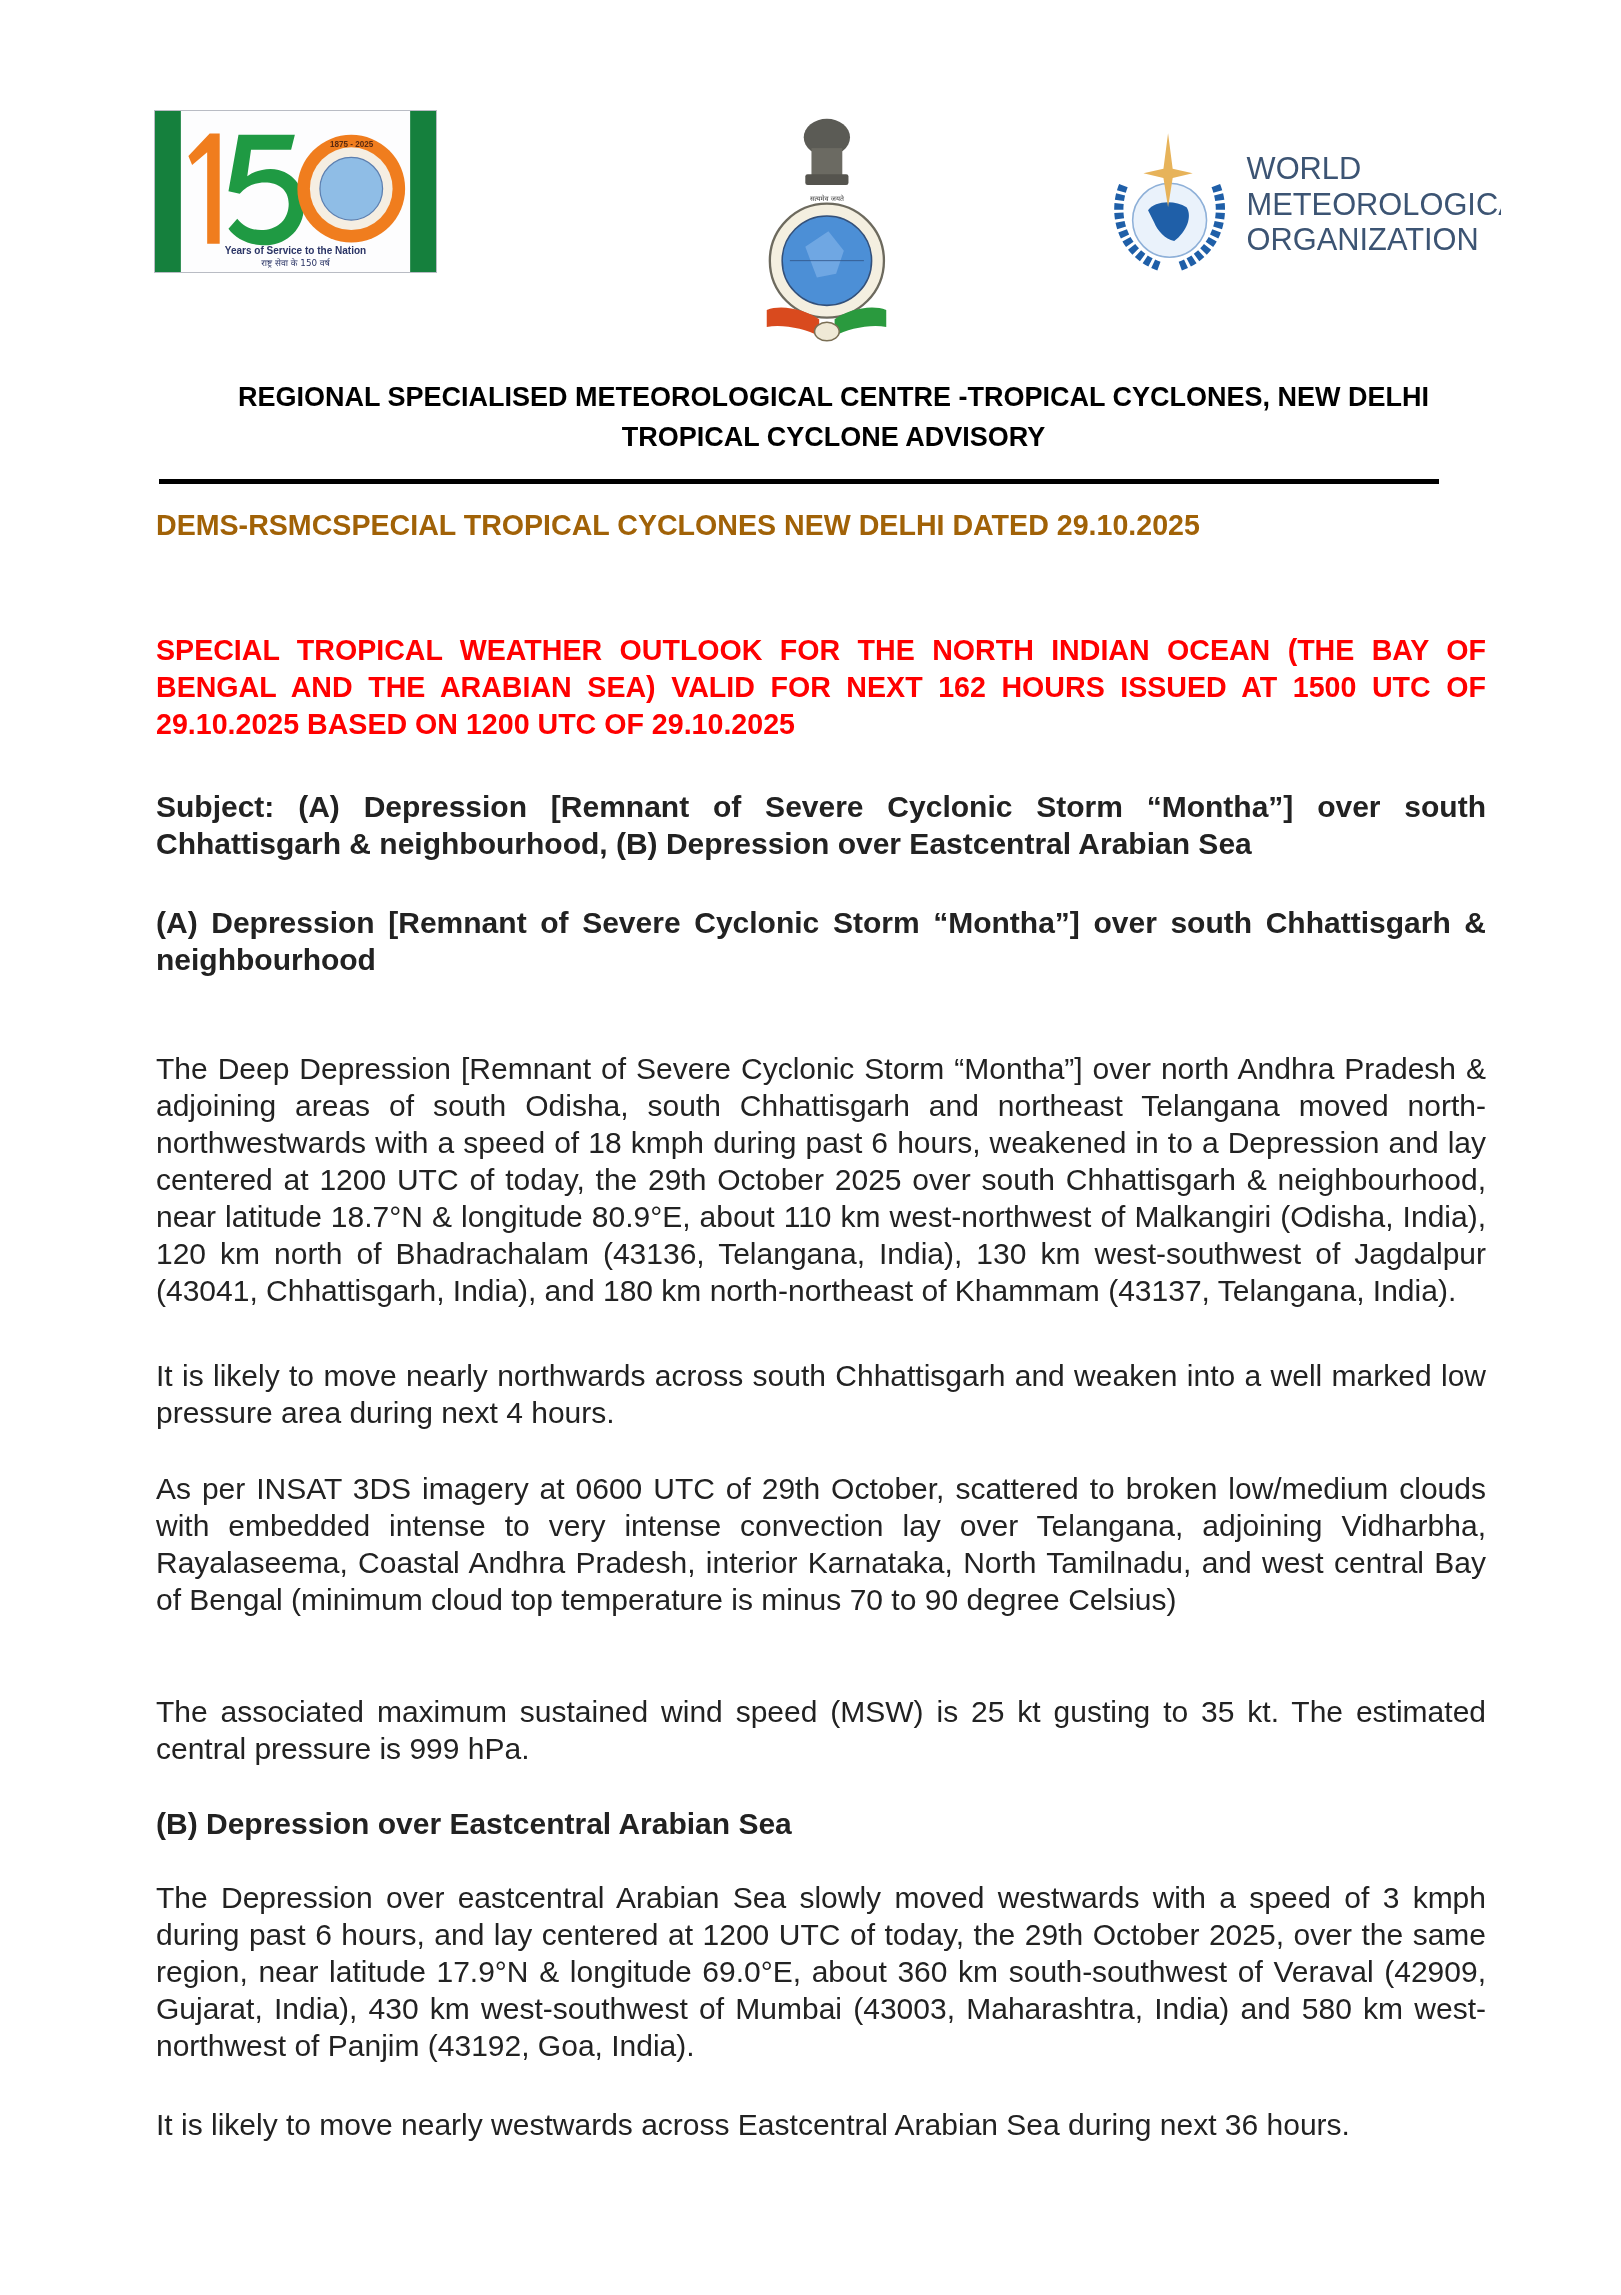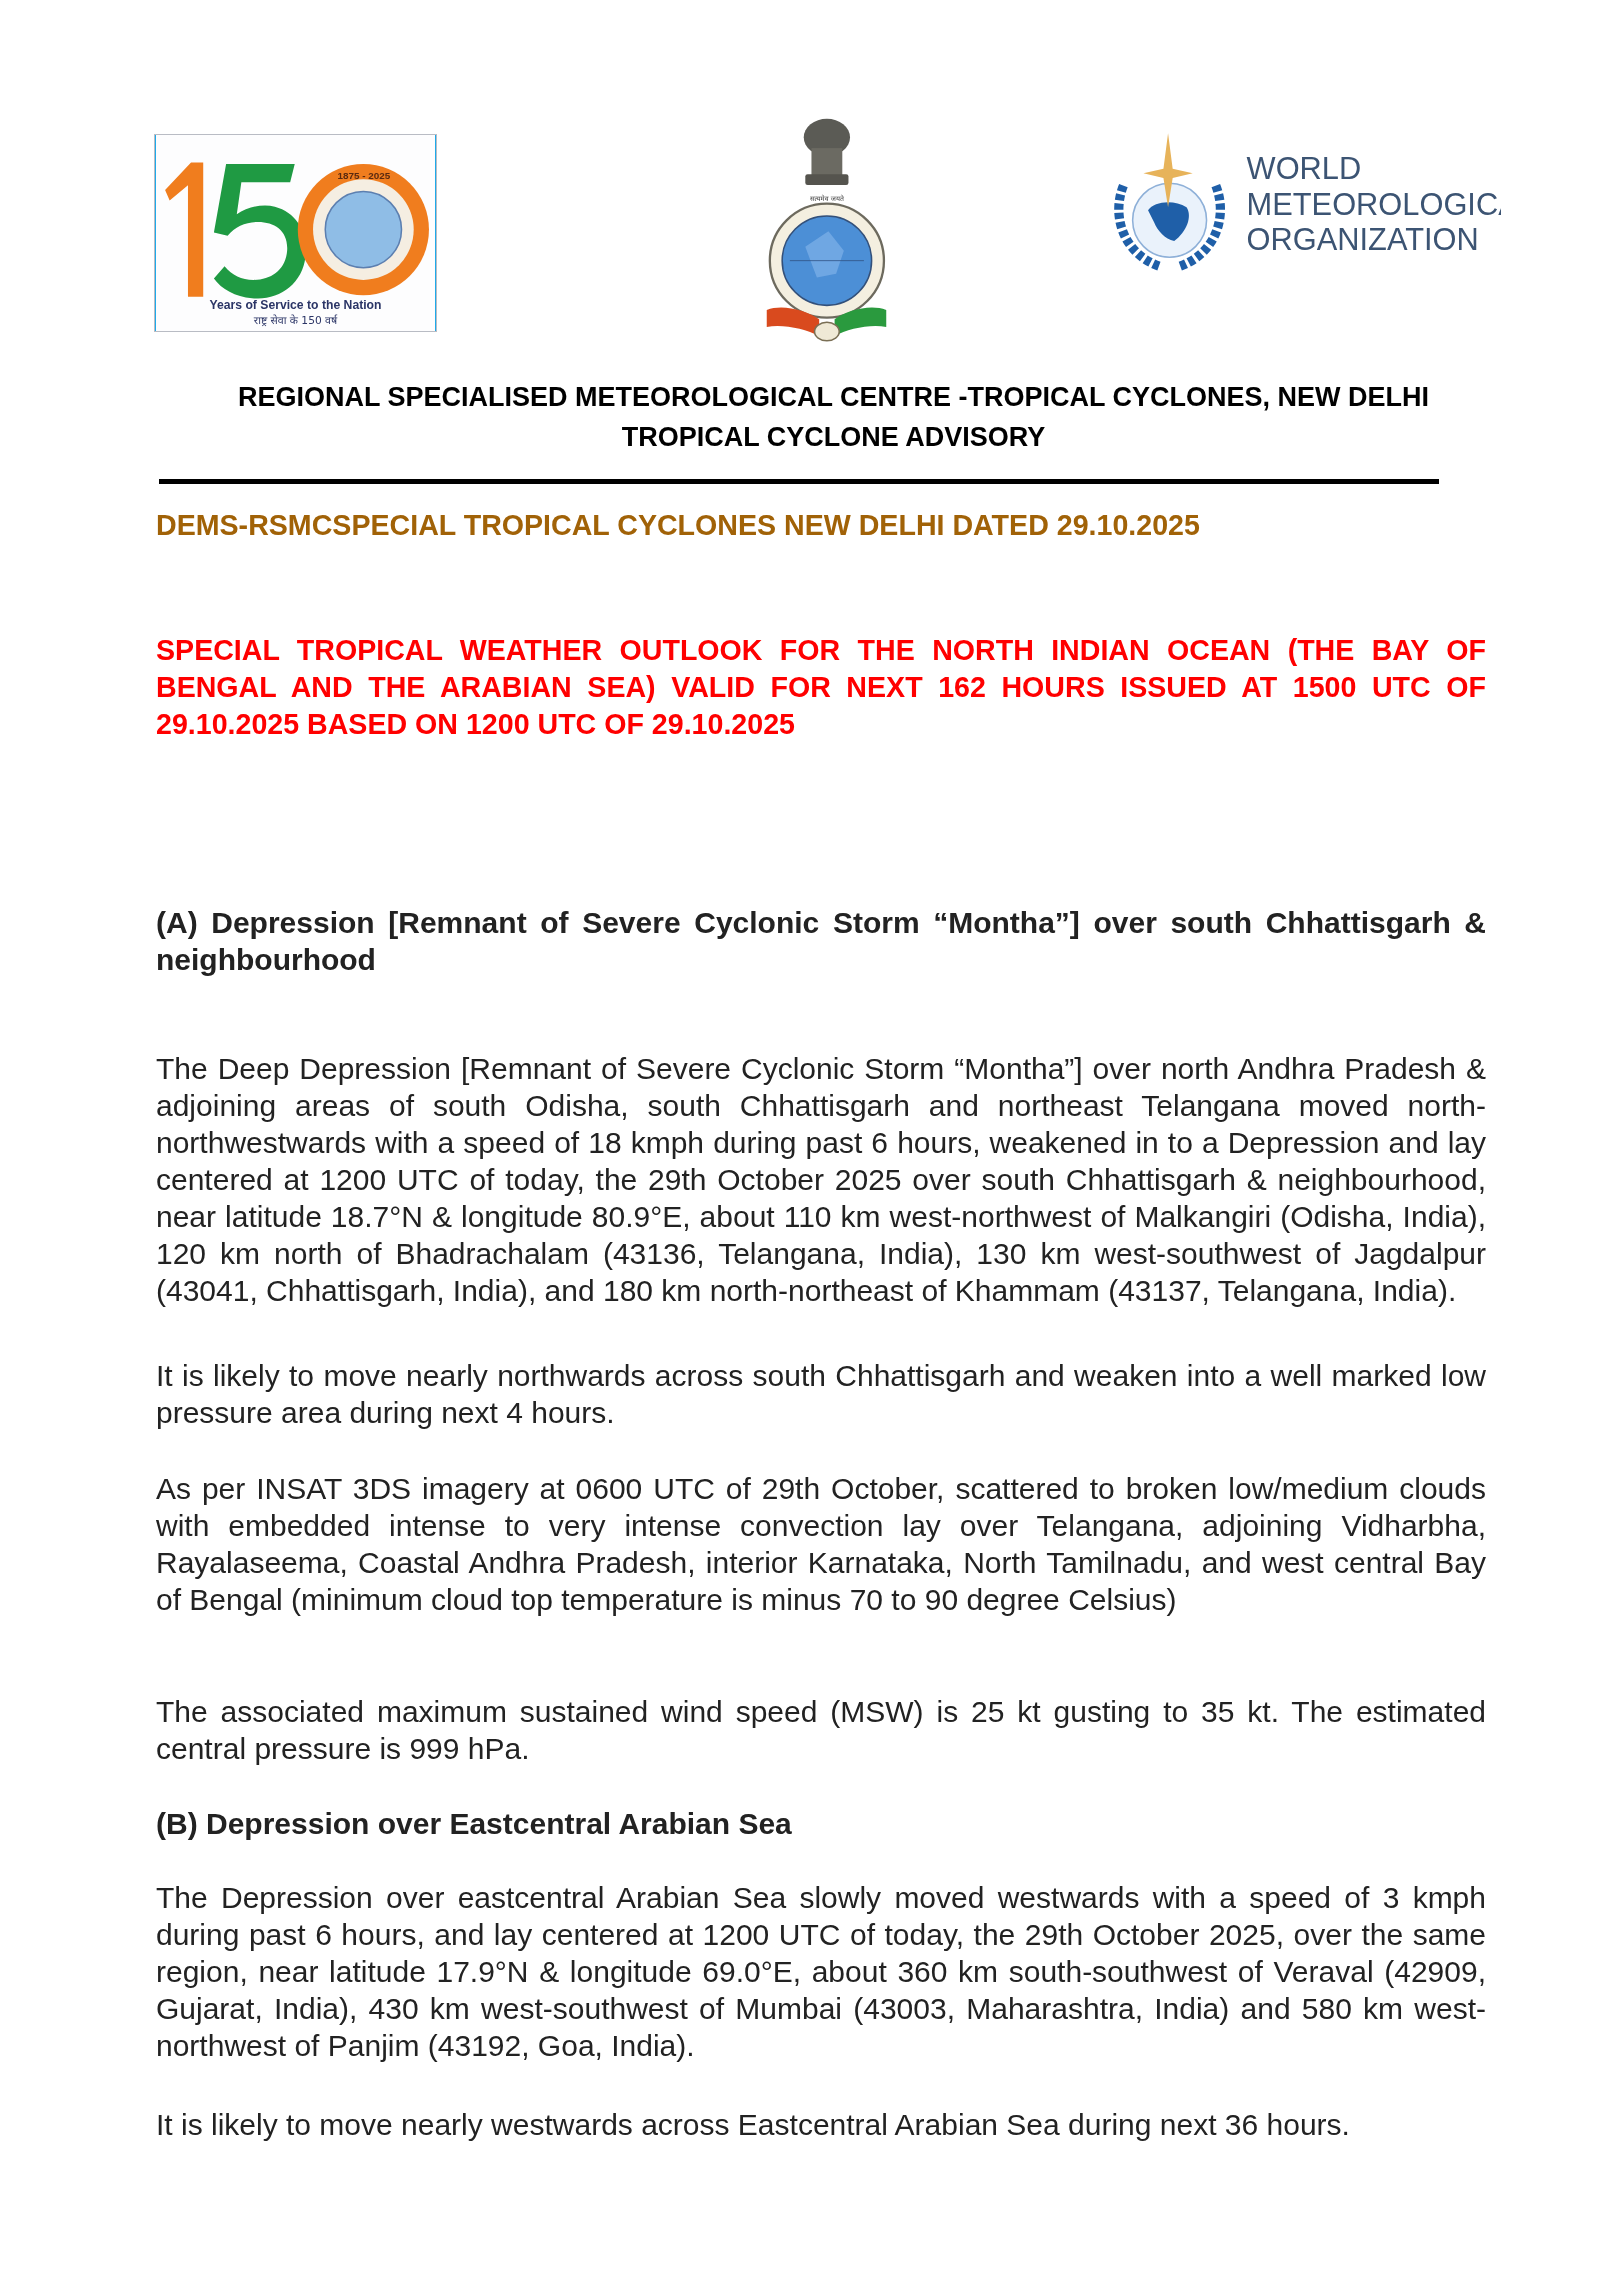--- a/index.html
+++ b/index.html
@@ -1,22 +1,22 @@
 <!DOCTYPE html>
 <html style="font-size:12.4px"><head>
 <meta charset="utf-8">
 <style>
   html, body { margin: 0; padding: 0; background: #ffffff; }
   body { width: 1621px; height: 2295px; position: relative; overflow: hidden;
          font-family: "Liberation Sans", sans-serif; color: #222222; }
   .page { position: absolute; left: 0; top: 0; width: 1621px; height: 2295px; }
 
   
-  .logo-imd150 { position: absolute; left: 154px; top: 110px; width: 283px; height: 198px;
-                 border: 1.5px solid #b9bcc4; box-sizing: border-box; background: #0ea5e9; margin-top: 24px; }
+  .logo-imd150 { position: absolute; left: 154px; top: 110px; width: 283px; height: 163px;
+                 border: 1.5px solid #b9bcc4; box-sizing: border-box; background: #15803d; }
   .logo-imd150 svg { display: block; width: 100%; height: 100%; }
   .logo-emblem { position: absolute; left: 759px; top: 108px; width: 135px; height: 239px; }
   .logo-emblem svg { display: block; width: 100%; height: 100%; }
   .logo-wmo { position: absolute; left: 1100px; top: 124px; width: 401px; height: 154px; }
   .logo-wmo svg { display: block; width: 100%; height: 100%; }
 
   
   .hdr { position: absolute; left: 154px; width: 1359px; text-align: center;
          font-weight: bold; font-size: 27px; color: #000; line-height: 40px; }
   .hdr-1 { top: 377px; }
@@ -102,20 +102,21 @@
     </svg>
   </div>
 
   <div class="hdr hdr-1">REGIONAL SPECIALISED METEOROLOGICAL CENTRE -TROPICAL CYCLONES, NEW DELHI</div>
   <div class="hdr hdr-2">TROPICAL CYCLONE ADVISORY</div>
   <div class="rule"></div>
 
   <div class="blue-title">DEMS-RSMCSPECIAL TROPICAL CYCLONES NEW DELHI DATED 29.10.2025</div>
   <div class="red-title">SPECIAL TROPICAL WEATHER OUTLOOK FOR THE NORTH INDIAN OCEAN (THE BAY OF BENGAL AND THE ARABIAN SEA) VALID FOR NEXT 162 HOURS ISSUED AT 1500 UTC OF 29.10.2025 BASED ON 1200 UTC OF 29.10.2025</div>
 
+  <div class="block bold subject">Subject: (A) Depression [Remnant of Severe Cyclonic Storm “Montha”] over south Chhattisgarh &amp; neighbourhood, (B) Depression over Eastcentral Arabian Sea</div>
 
   <div class="block bold heading-a">(A) Depression [Remnant of Severe Cyclonic Storm “Montha”] over south Chhattisgarh &amp; neighbourhood</div>
   <div class="block para-a1">The Deep Depression [Remnant of Severe Cyclonic Storm “Montha”] over north Andhra Pradesh &amp; adjoining areas of south Odisha, south Chhattisgarh and northeast Telangana moved north-northwestwards with a speed of 18 kmph during past 6 hours, weakened in to a Depression and lay centered at 1200 UTC of today, the 29th October 2025 over south Chhattisgarh &amp; neighbourhood, near latitude 18.7°N &amp; longitude 80.9°E, about 110 km west-northwest of Malkangiri (Odisha, India), 120 km north of Bhadrachalam (43136, Telangana, India), 130 km west-southwest of Jagdalpur (43041, Chhattisgarh, India), and 180 km north-northeast of Khammam (43137, Telangana, India).</div>
   <div class="block para-a2">It is likely to move nearly northwards across south Chhattisgarh and weaken into a well marked low pressure area during next 4 hours.</div>
   <div class="block para-a3">As per INSAT 3DS imagery at 0600 UTC of 29th October, scattered to broken low/medium clouds with embedded intense to very intense convection lay over Telangana, adjoining Vidharbha, Rayalaseema, Coastal Andhra Pradesh, interior Karnataka, North Tamilnadu, and west central Bay of Bengal (minimum cloud top temperature is minus 70 to 90 degree Celsius)</div>
   <div class="block para-a4">The associated maximum sustained wind speed (MSW) is 25 kt gusting to 35 kt. The estimated central pressure is 999 hPa.</div>
 
   <div class="block bold heading-b">(B) Depression over Eastcentral Arabian Sea</div>
   <div class="block para-b1">The Depression over eastcentral Arabian Sea slowly moved westwards with a speed of 3 kmph during past 6 hours, and lay centered at 1200 UTC of today, the 29th October 2025, over the same region, near latitude 17.9°N &amp; longitude 69.0°E, about 360 km south-southwest of Veraval (42909, Gujarat, India), 430 km west-southwest of Mumbai (43003, Maharashtra, India) and 580 km west-northwest of Panjim (43192, Goa, India).</div>
   <div class="block para-b2">It is likely to move nearly westwards across Eastcentral Arabian Sea during next 36 hours.</div>

